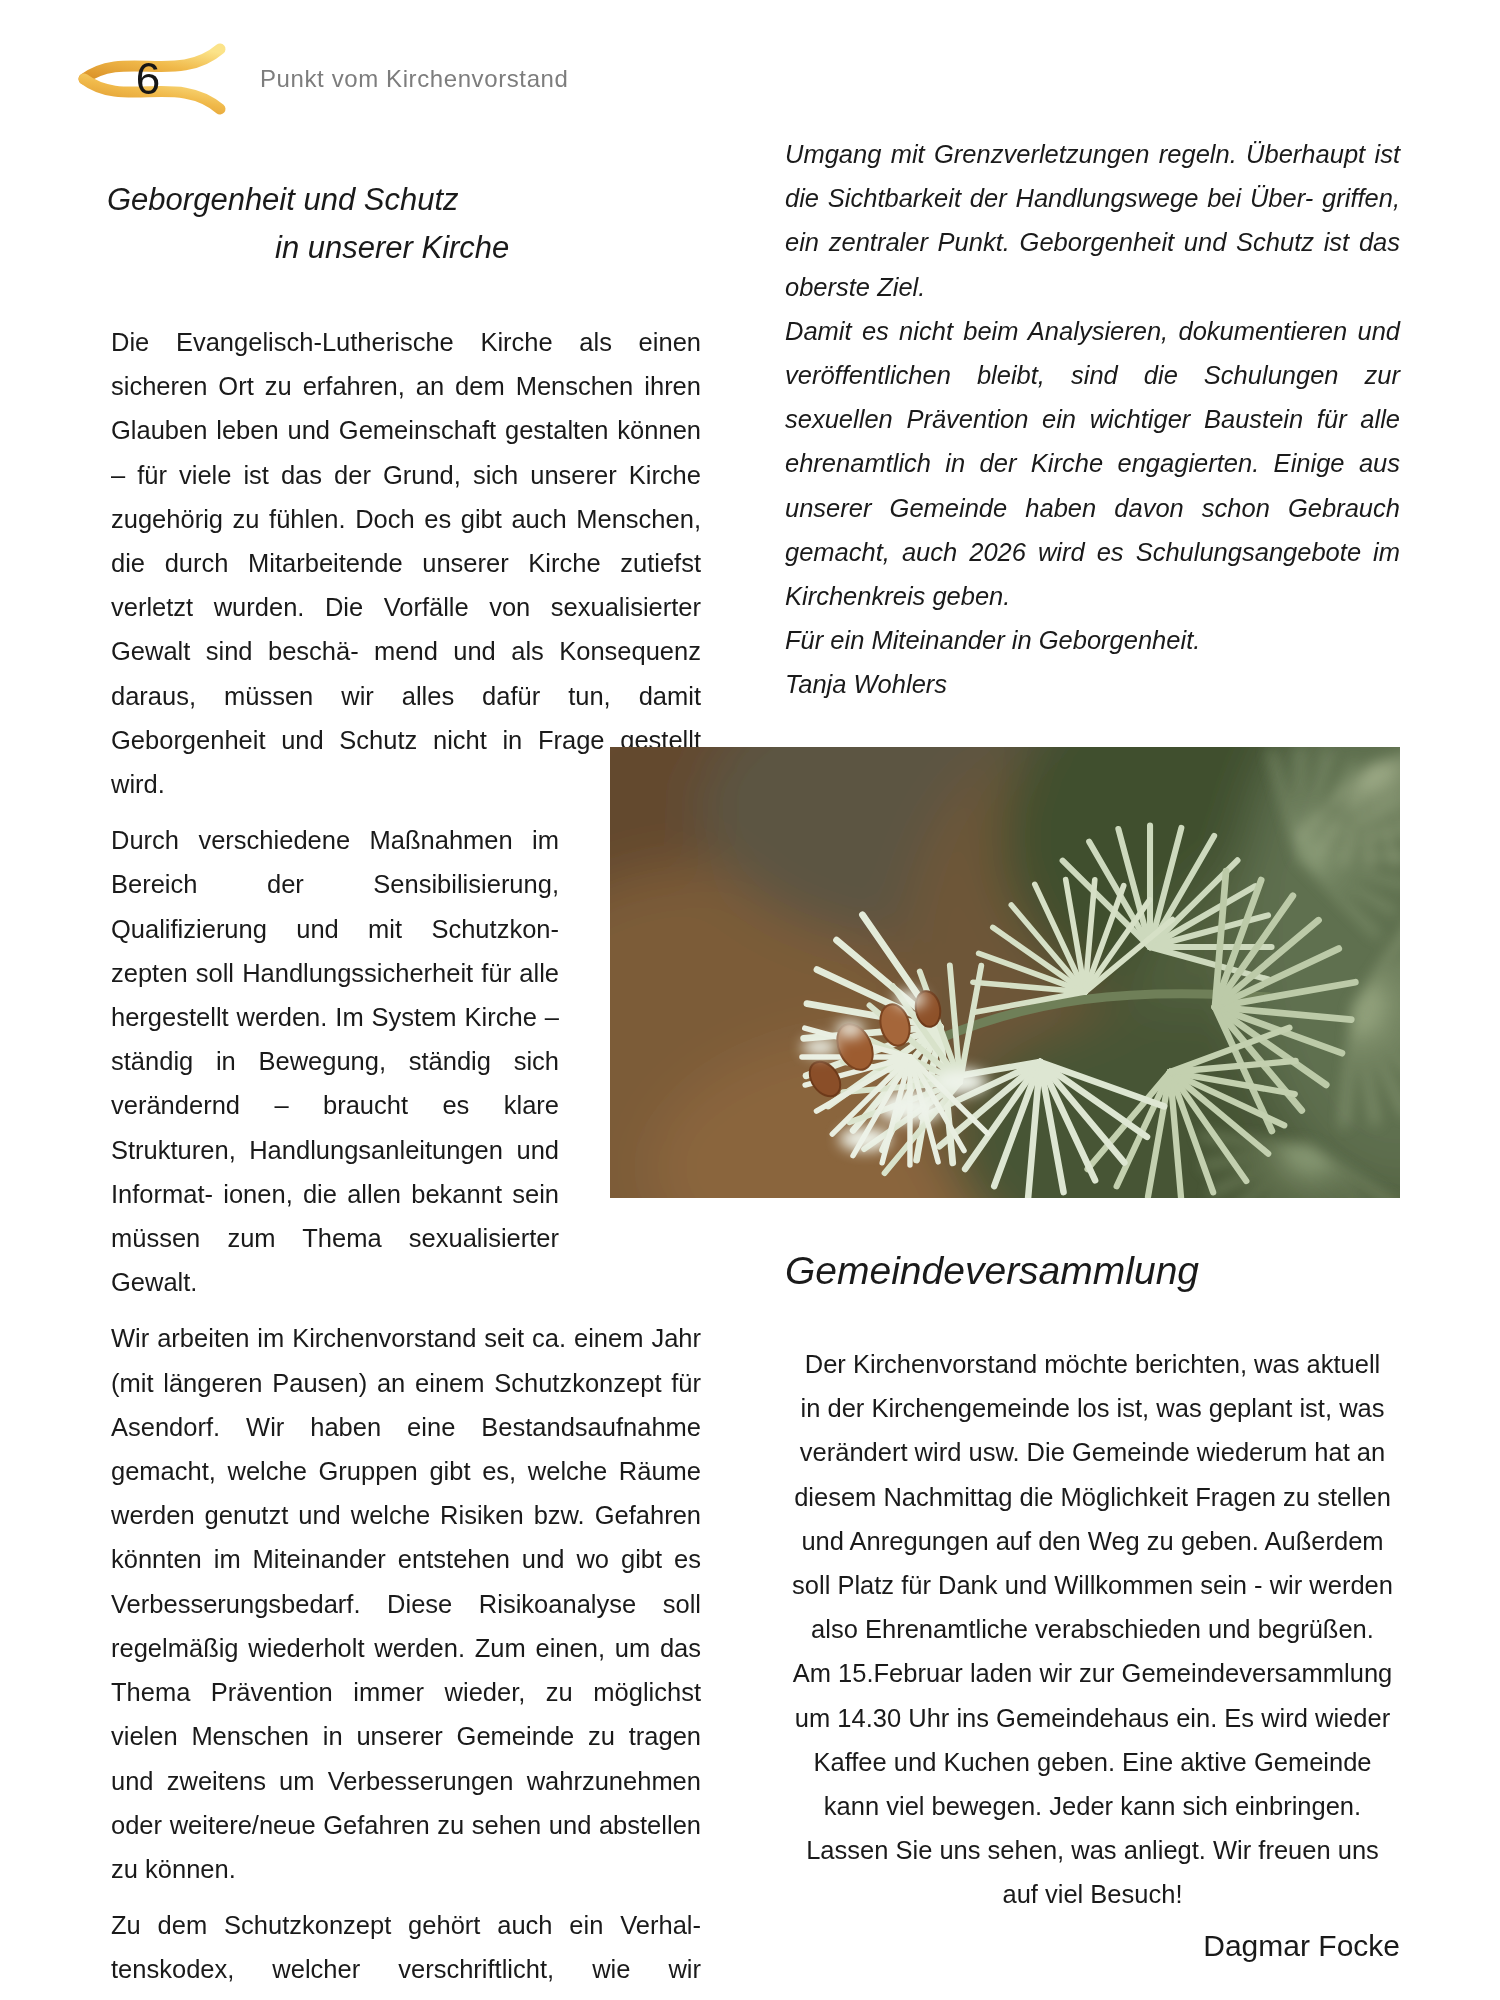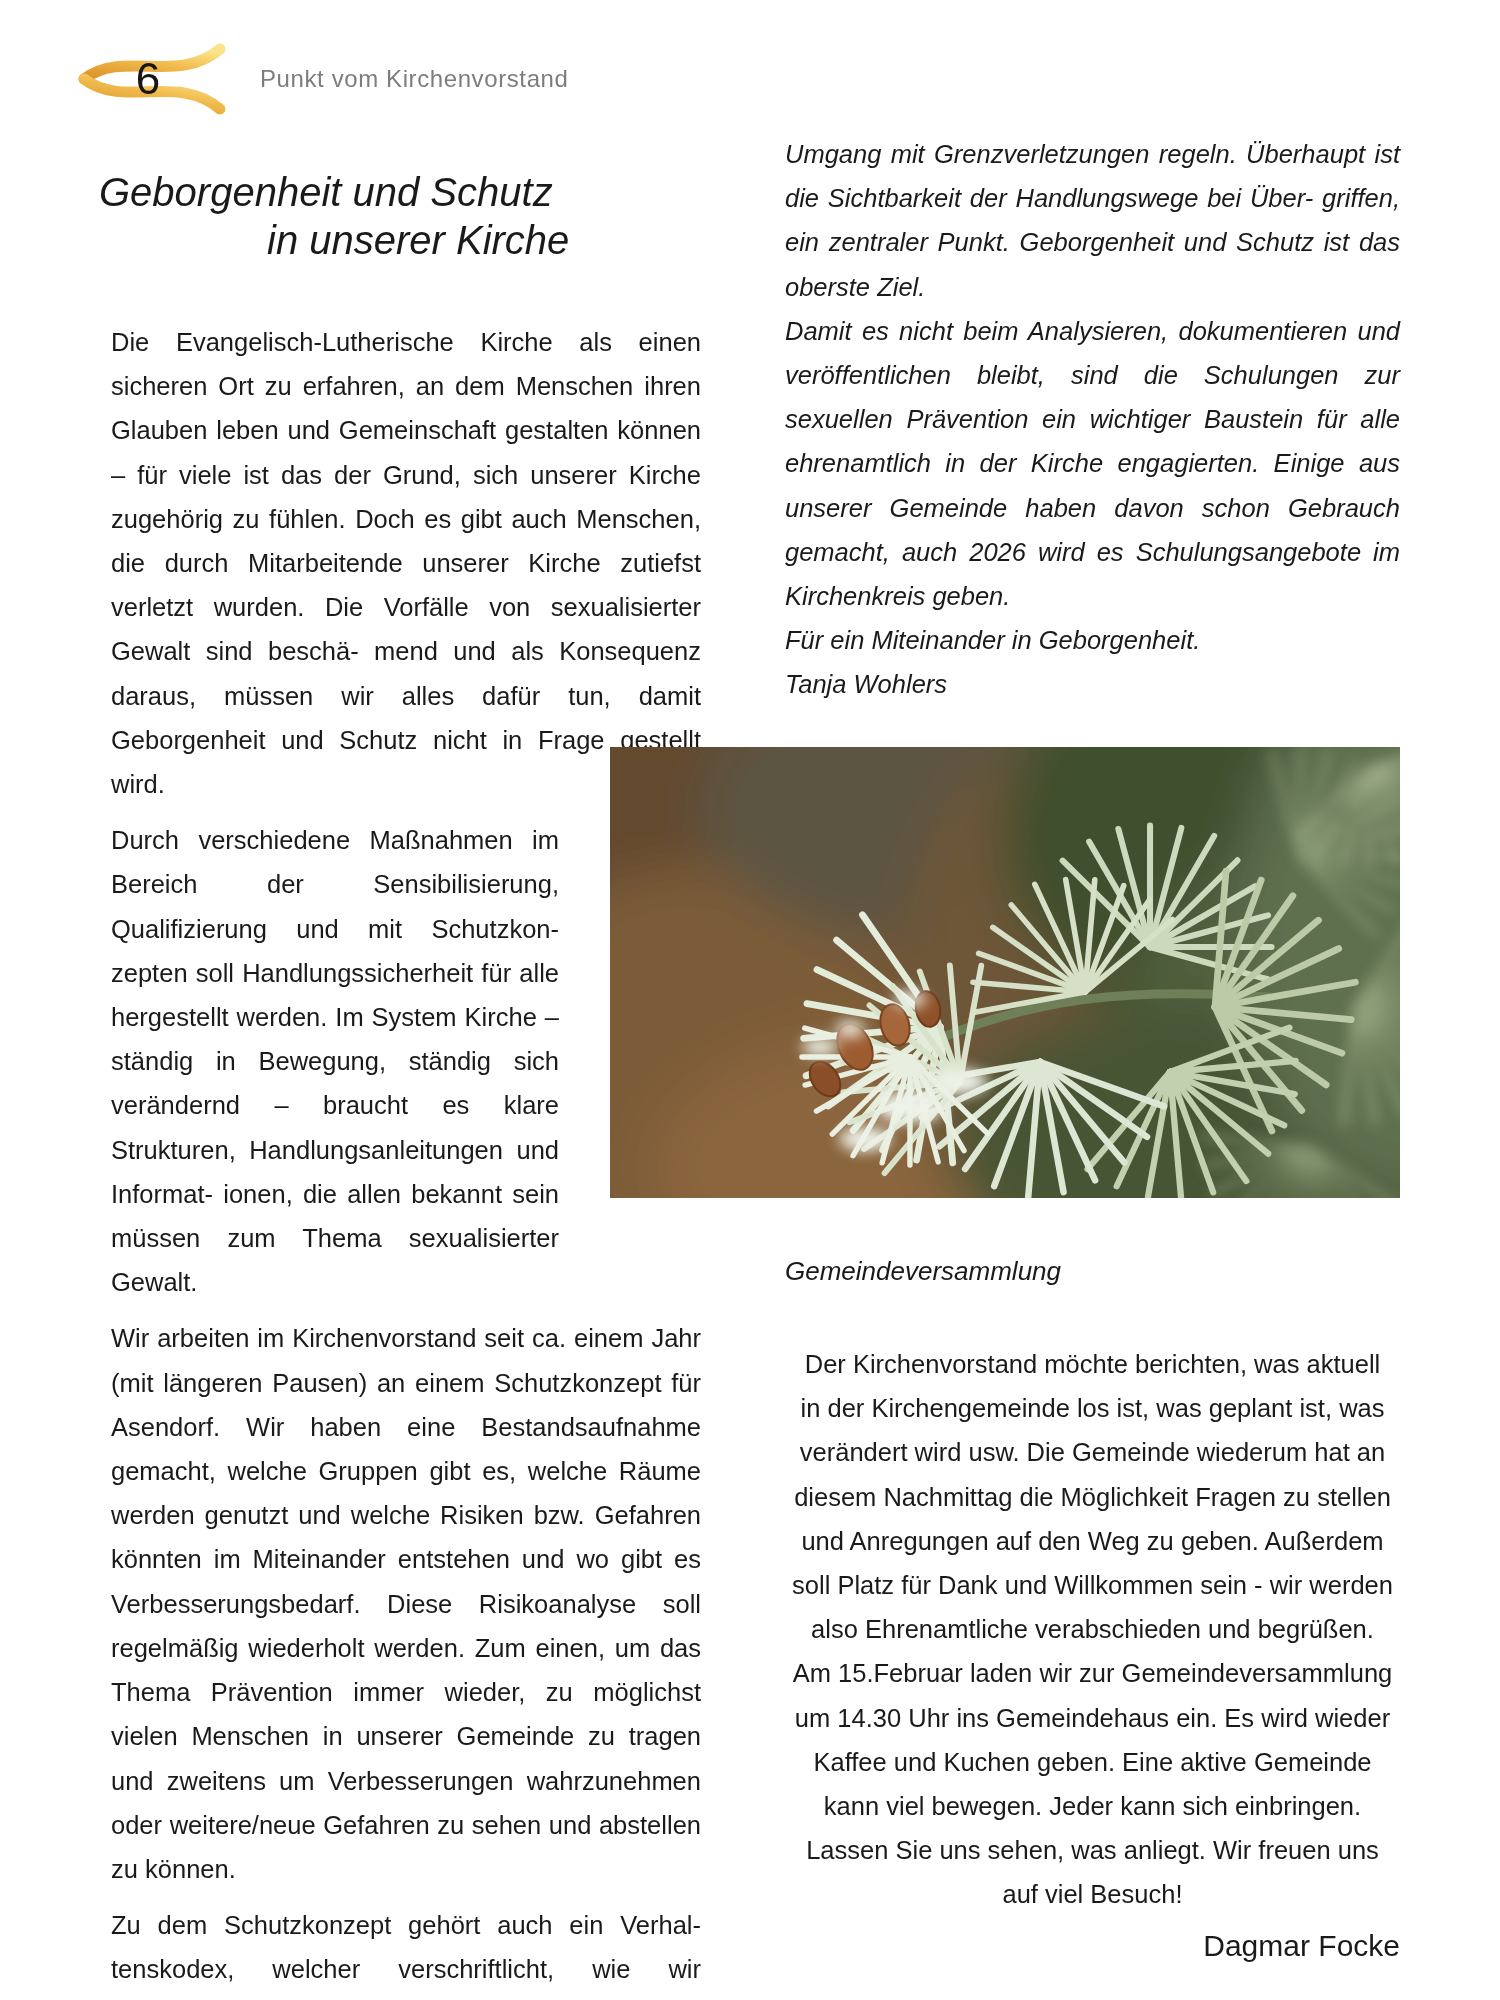--- a/index.html
+++ b/index.html
@@ -19,37 +19,37 @@
   
   .header{position:absolute;left:76px;top:38px;height:82px;display:flex;align-items:center;}
   .fish{width:152px;height:80px;flex:0 0 auto;}
   .fish .g1{stop-color:var(--gold-dark);}
   .fish .g2{stop-color:var(--gold-mid);}
   .fish .g3{stop-color:var(--gold-light);}
   .fish text{font-family:"Liberation Sans",sans-serif;font-size:44px;fill:#161616;}
   .header-title{margin-left:32px;font-size:24px;letter-spacing:0.6px;color:var(--header-gray);}
   
   .col-left-heading{position:absolute;left:99px;top:168px;width:620px;
-    font-style:italic;font-weight:400;font-size:40px;line-height:48px;margin:0;}
+    font-style:italic;font-weight:400;font-size:31px;line-height:48px;margin:8px;}
   .col-left-heading .h-line2{display:block;padding-left:168px;}
   .col-left-body{position:absolute;left:99px;top:308px;width:614px;
     font-size:25.5px;line-height:44.2px;}
   .col-left-body p{margin:12px;text-align:justify;}
   .wrapzone .photo-spacer{float:right;width:142px;height:482px;margin:0 0 0 12px;}
   .col-right-top{position:absolute;left:785px;top:132px;width:615px;
     font-size:25.5px;line-height:44.2px;font-style:italic;}
   .col-right-top p{margin:0;text-align:justify;}
   .col-right-top .closing{text-align:left;}
   .signature{margin:0;text-align:right;}
   
   .photo{position:absolute;left:610px;top:747px;width:790px;height:451px;overflow:hidden;}
   .photo svg{display:block;}
   
   .col-right-bottom{position:absolute;left:785px;top:1248px;width:615px;}
-  .col-right-bottom h2{margin:0;font-style:italic;font-weight:400;font-size:26px;line-height:46px;}
+  .col-right-bottom h2{margin:0;font-style:italic;font-weight:400;font-size:39px;line-height:46px;}
   .col-right-bottom .body{margin-top:48px;font-size:25.5px;line-height:44.2px;}
   .col-right-bottom .body p{margin:7px;text-align:center;}
   .col-right-bottom .signature{font-size:30px;line-height:44.2px;}
 </style>
 </head>
 <body>
 
 <div id="page">
 
   <div class="header">

